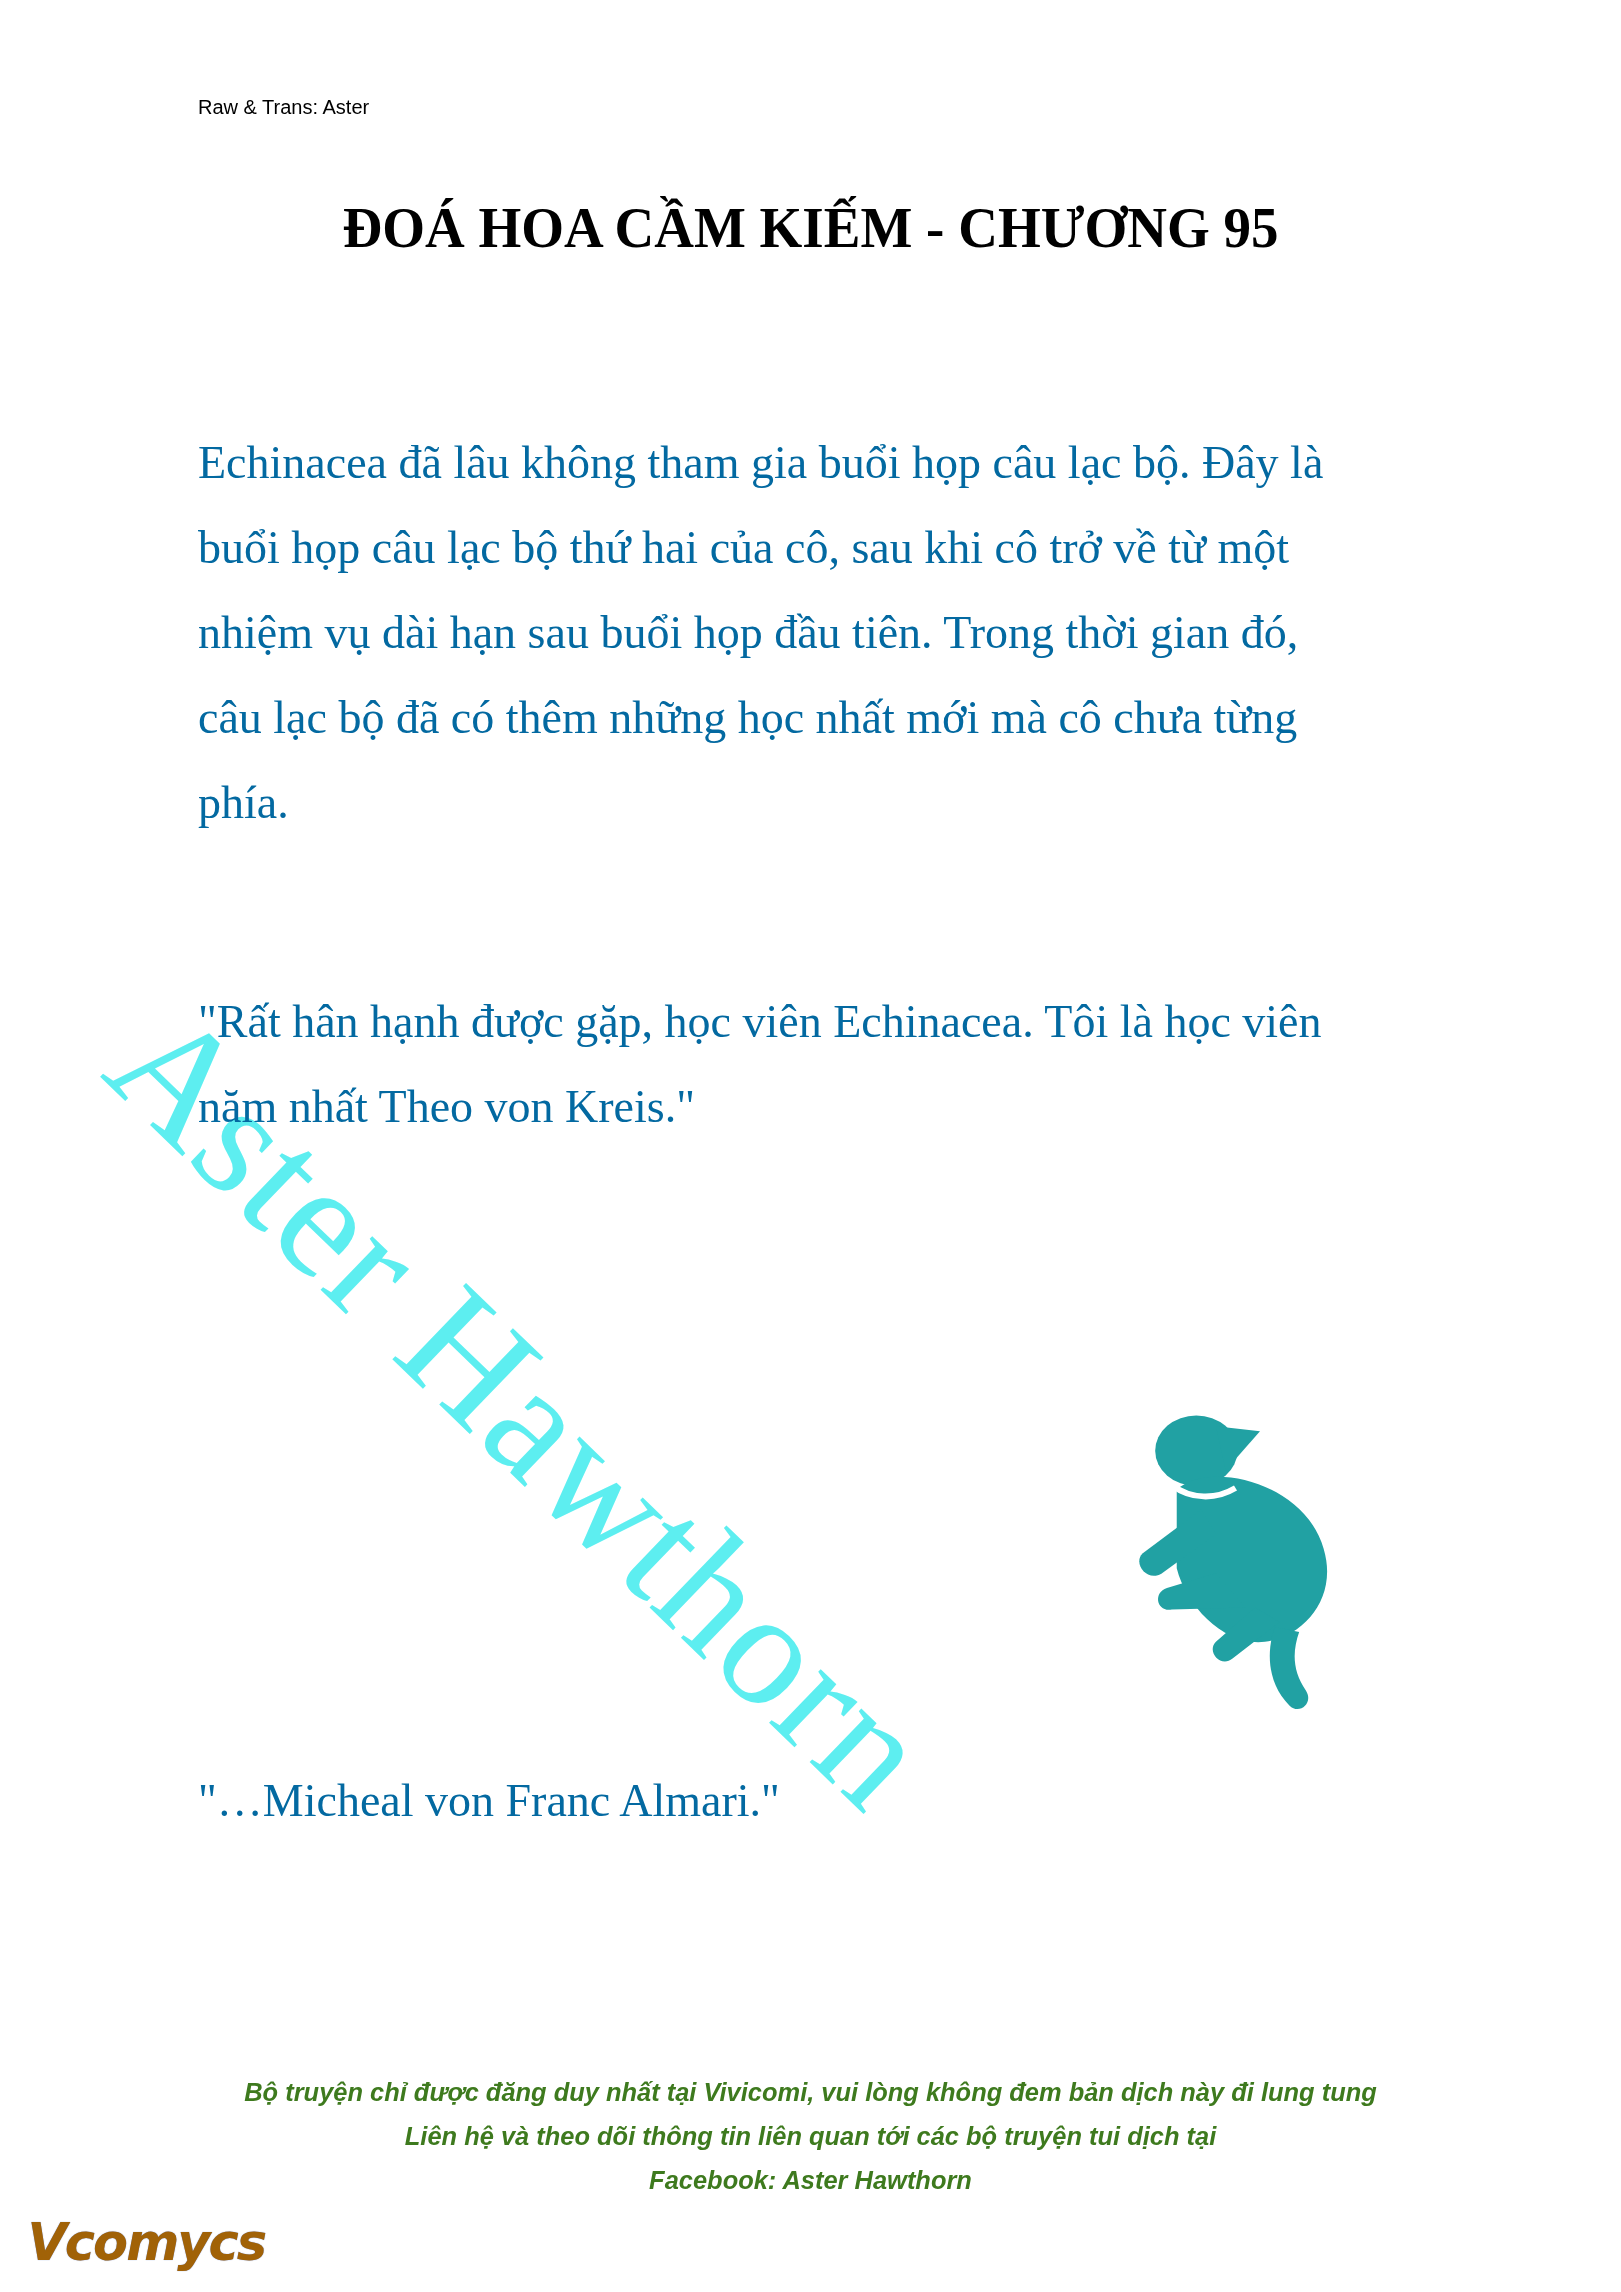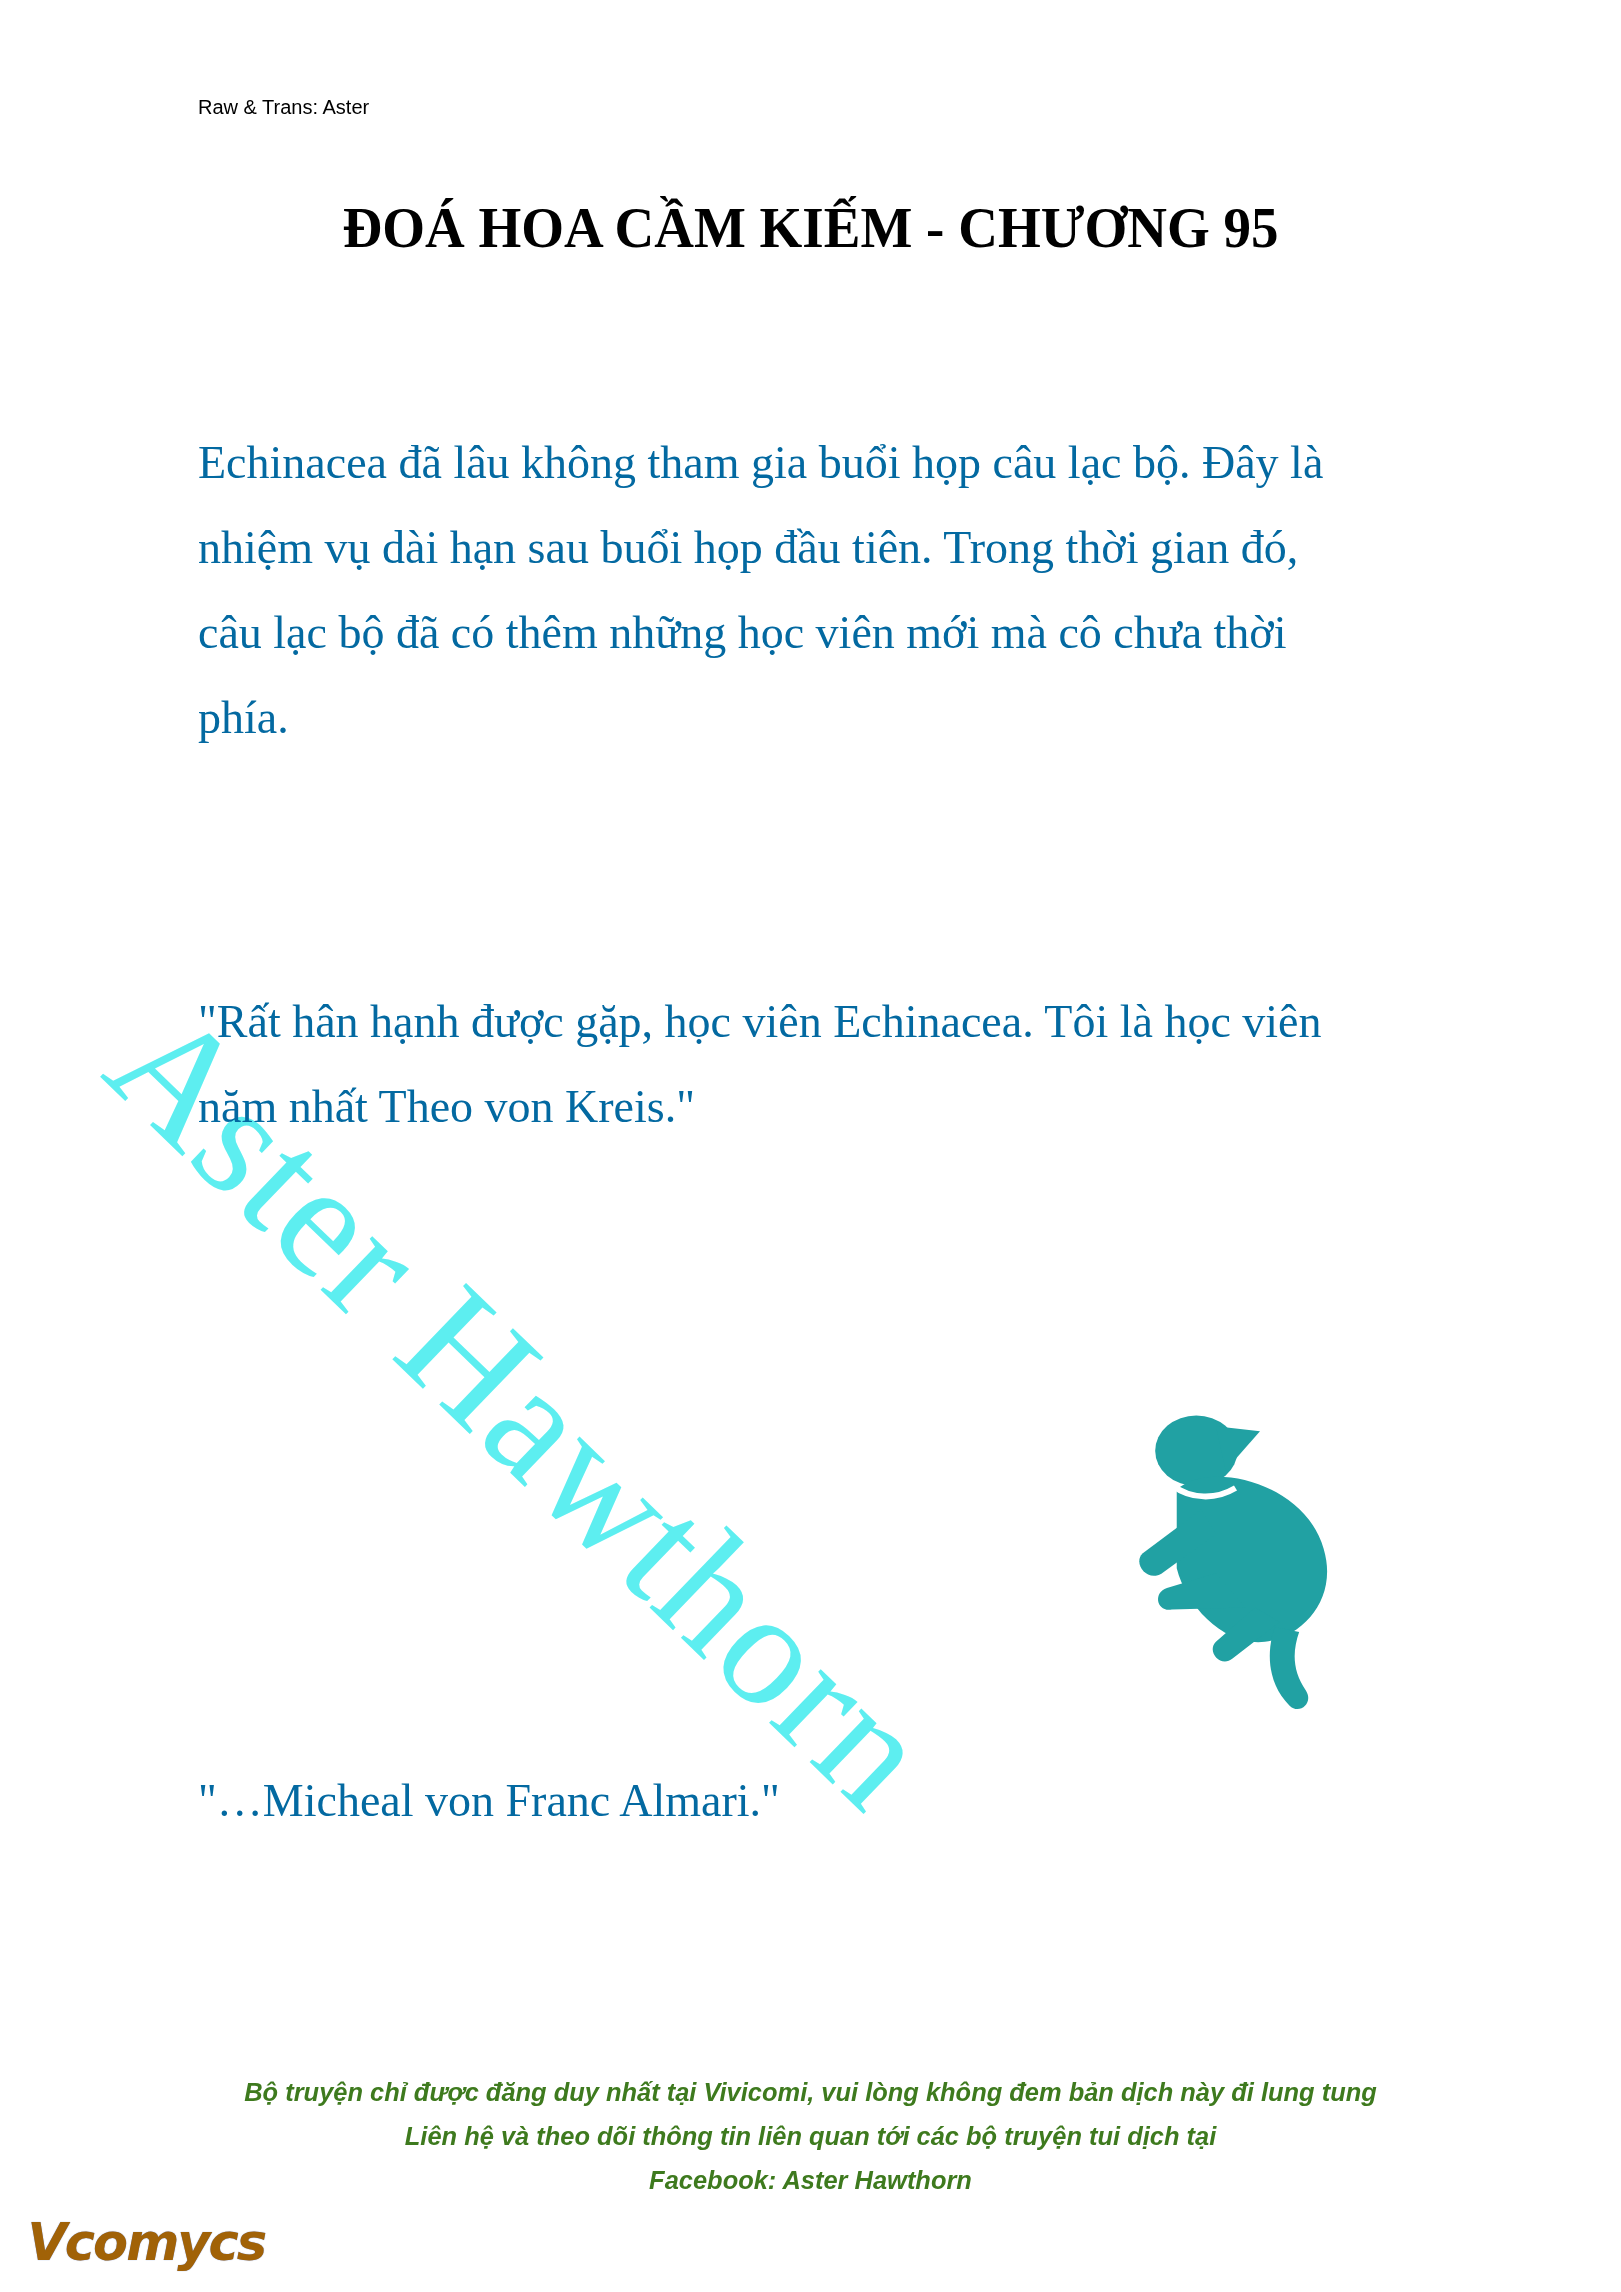--- a/index.html
+++ b/index.html
@@ -146,22 +146,23 @@
       <path d="M150 220 L 110 255 C 100 265, 115 282, 127 272 L 175 235 Z"></path>
 
       <path d="M170 240 C 160 270, 165 300, 185 320 C 195 330, 210 318, 202 305 C 188 285, 188 265, 195 245 Z"></path>
     </g>
 
     <path d="M65 95 C 85 110, 110 110, 130 98" stroke="#ffffff" stroke-width="6" fill="none"></path>
   </svg>
 
   <div class="body-text" id="para1">
     <p>Echinacea đã lâu không tham gia buổi họp câu lạc bộ. Đây là</p>
+    <p>buổi họp câu lạc bộ thứ hai của cô, sau khi cô trở về từ một</p>
     <p>nhiệm vụ dài hạn sau buổi họp đầu tiên. Trong thời gian đó,</p>
-    <p>câu lạc bộ đã có thêm những học viên mới mà cô chưa thời</p>
+    <p>câu lạc bộ đã có thêm những học nhất mới mà cô chưa từng</p>
     <p>phía.</p>
   </div>
 
   <div class="body-text" id="para2">
     <p>"Rất hân hạnh được gặp, học viên Echinacea. Tôi là học viên</p>
     <p>năm nhất Theo von Kreis."</p>
   </div>
 
 
   <div class="body-text" id="para4">

